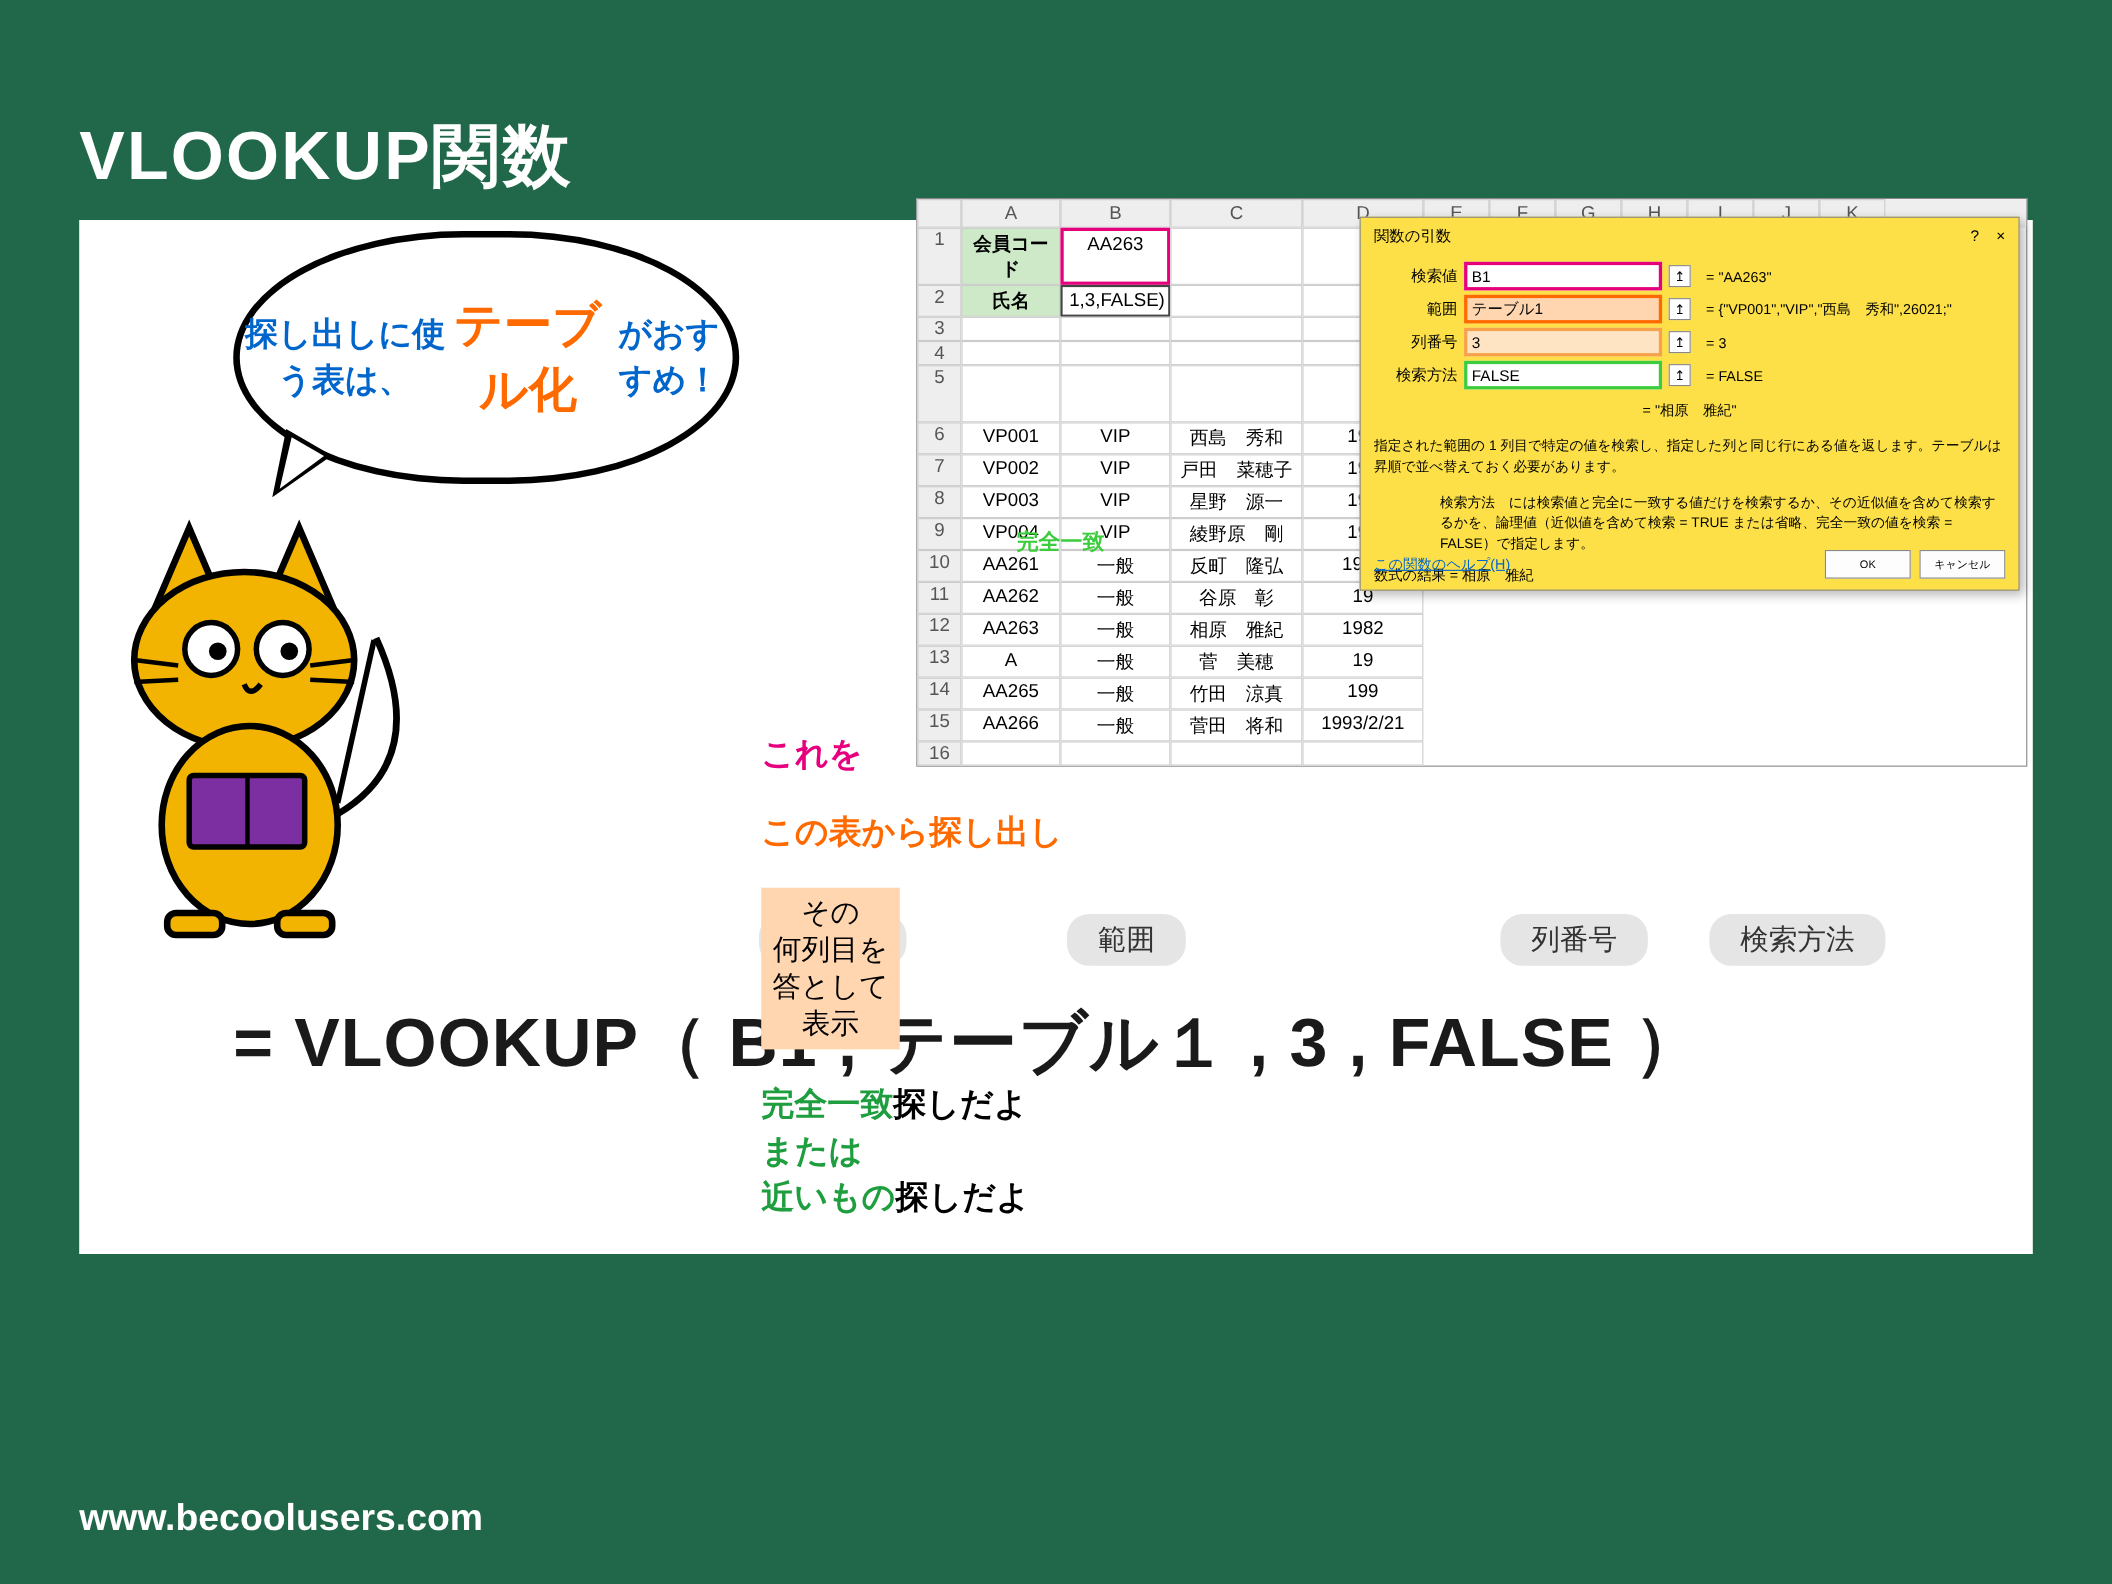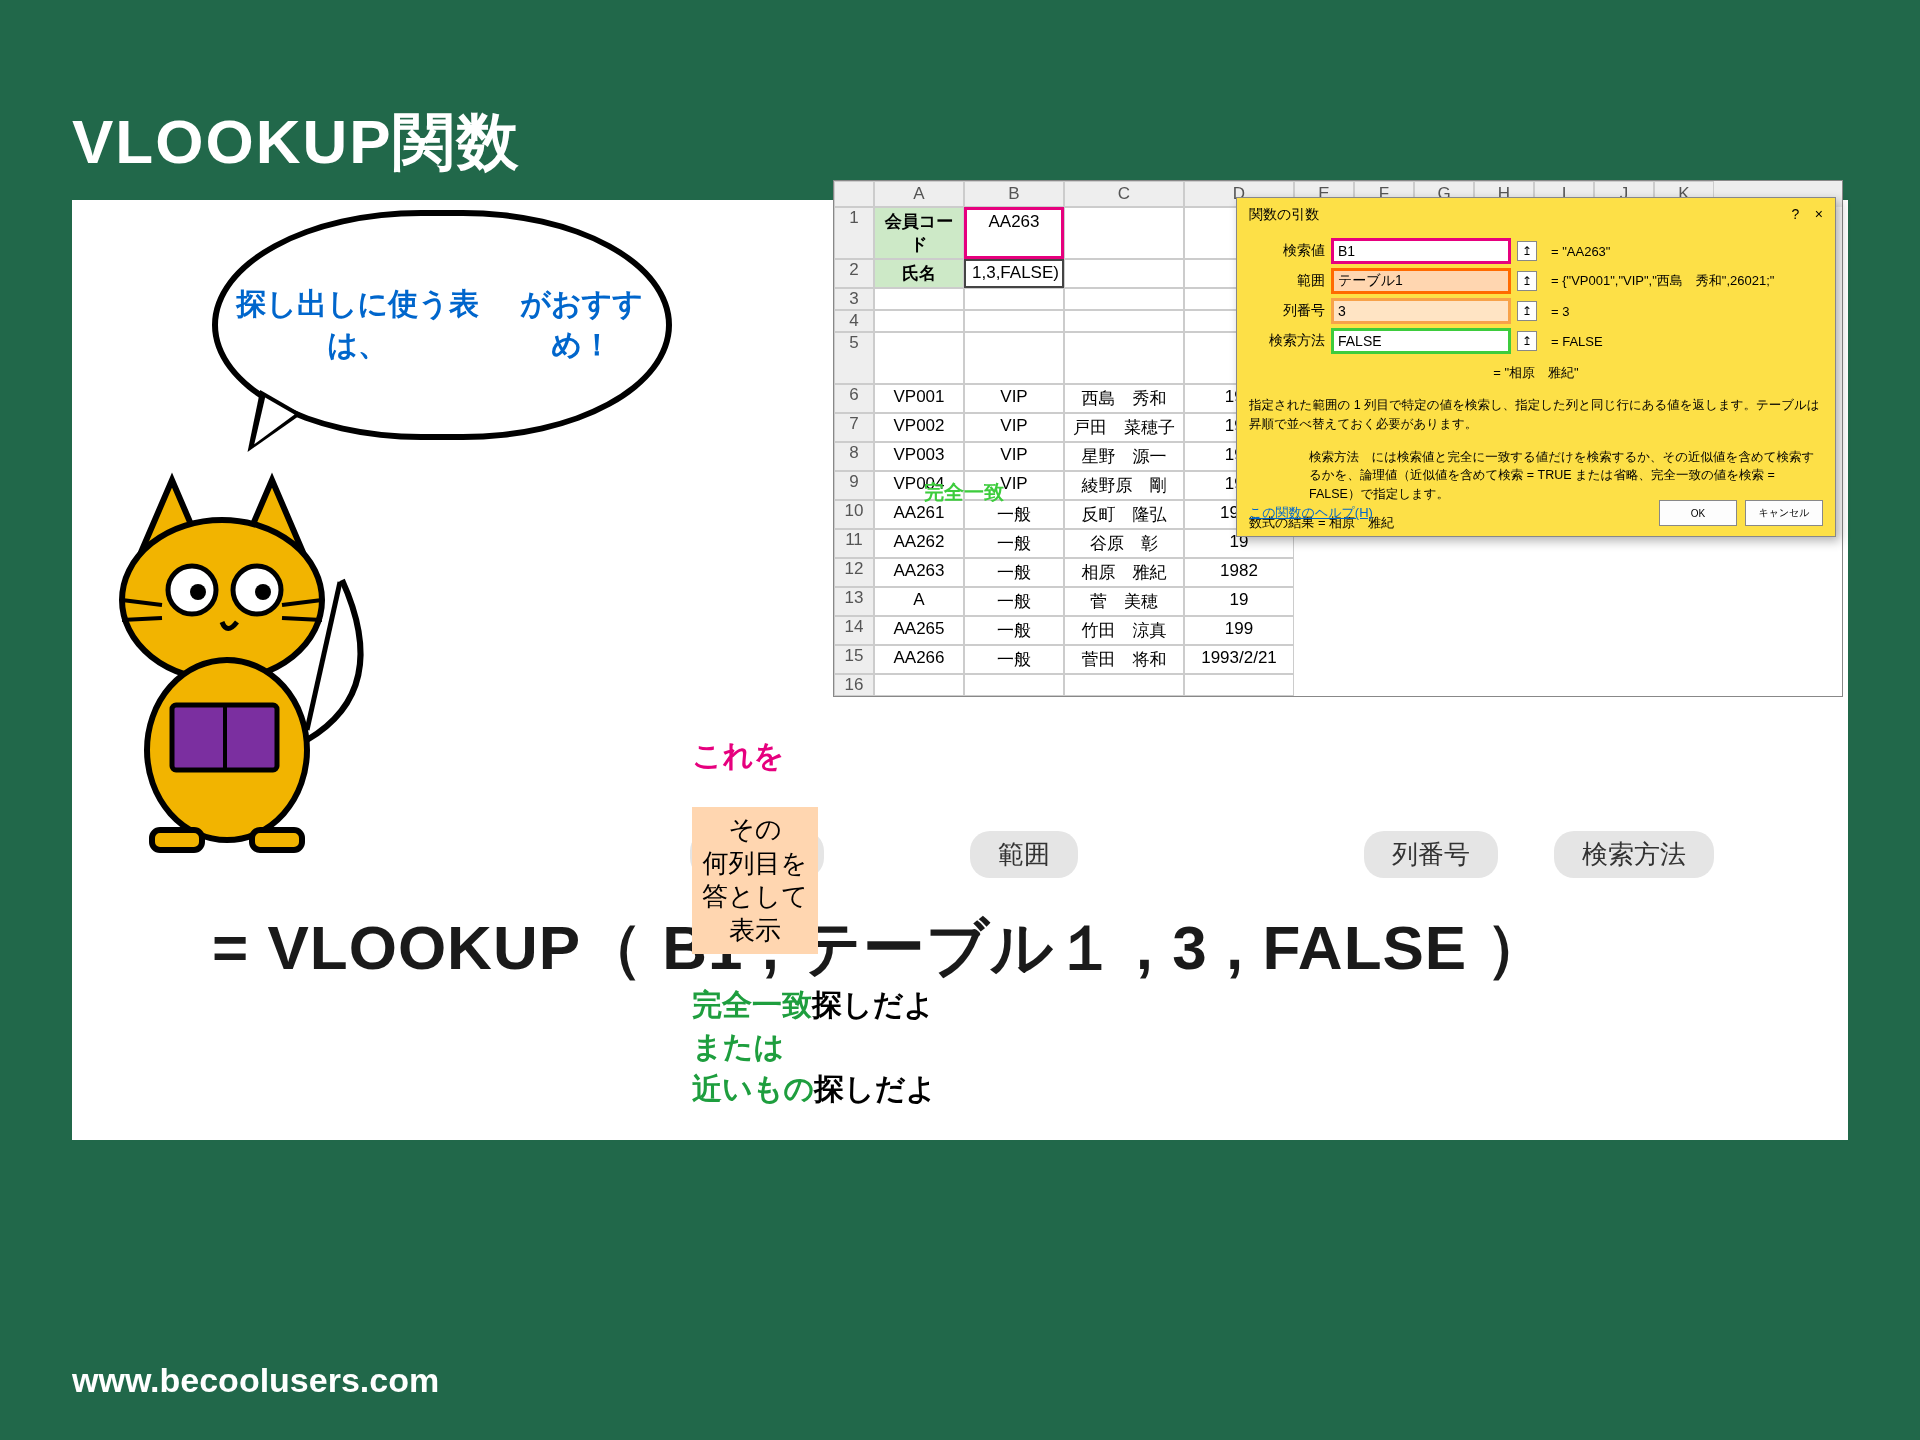--- a/index.html
+++ b/index.html
@@ -139,20 +139,21 @@
 </style>
 </head>
 <body>
 
 <div class="title">VLOOKUP関数</div>
 
 <div class="white-panel">
 
   <div class="bubble">
     <div class="l1">探し出しに使う表は、</div>
+    <div class="l2">テーブル化</div>
     <div class="l3">がおすすめ！</div>
   </div>
   <div class="bubble-tail"></div>
 
   <svg class="cat" viewBox="0 0 320 400">
     <g stroke="#000" stroke-width="6" fill="#f2b400">
       <path d="M60 90 L90 20 L120 90 Z"></path>
         <path d="M160 90 L190 20 L220 90 Z"></path>
       <ellipse cx="140" cy="140" rx="100" ry="80"></ellipse>
       <ellipse cx="145" cy="290" rx="80" ry="90"></ellipse>
@@ -334,20 +335,21 @@
     <span class="gap-3"></span>
     <span class="pill">検索方法</span>
   </div>
 
   <div class="formula">
     <span>= VLOOKUP（ </span><span>B1</span><span> , </span><span>テーブル１</span><span> , </span><span>3</span><span> , </span><span>FALSE</span><span> ）</span>
   </div>
 
   <div class="explain">
     <div class="ex-pink">これを</div>
+    <div class="ex-orange">この表から探し出し</div>
     <div class="ex-box" id="exbox">
         <div>その</div>
         <div>何列目を</div>
         <div>答として</div>
         <div>表示</div>
       </div>
     <div class="ex-green">
       <div><span>完全一致</span><span class="black">探しだよ</span></div>
       <div>または</div>
       <div><span>近いもの</span><span class="black">探しだよ</span></div>

